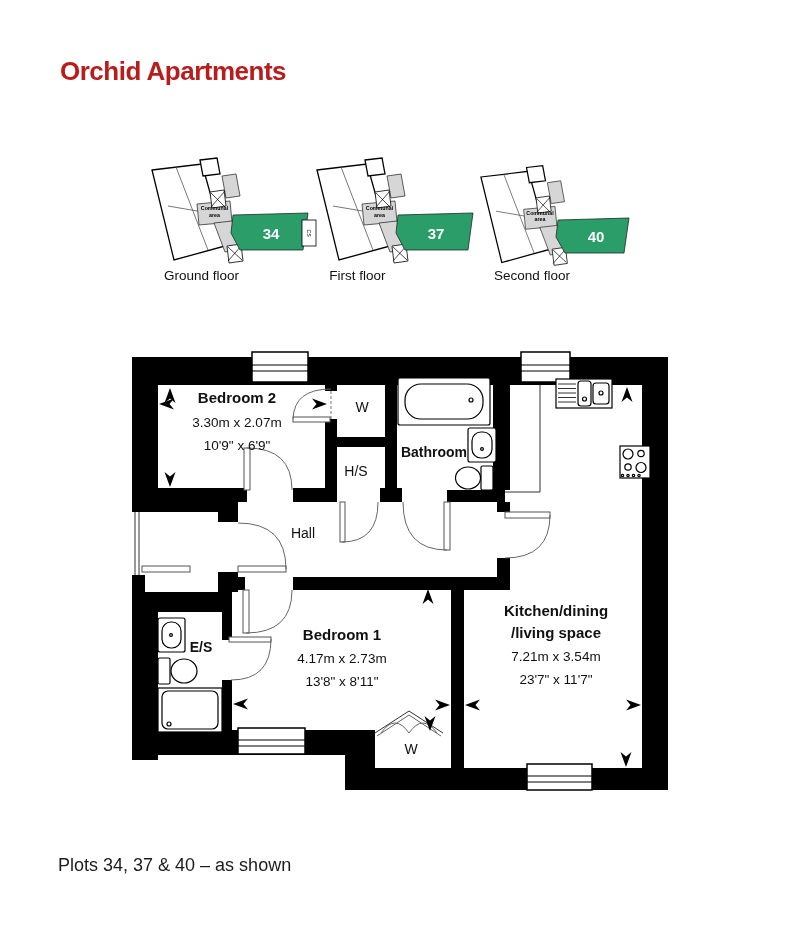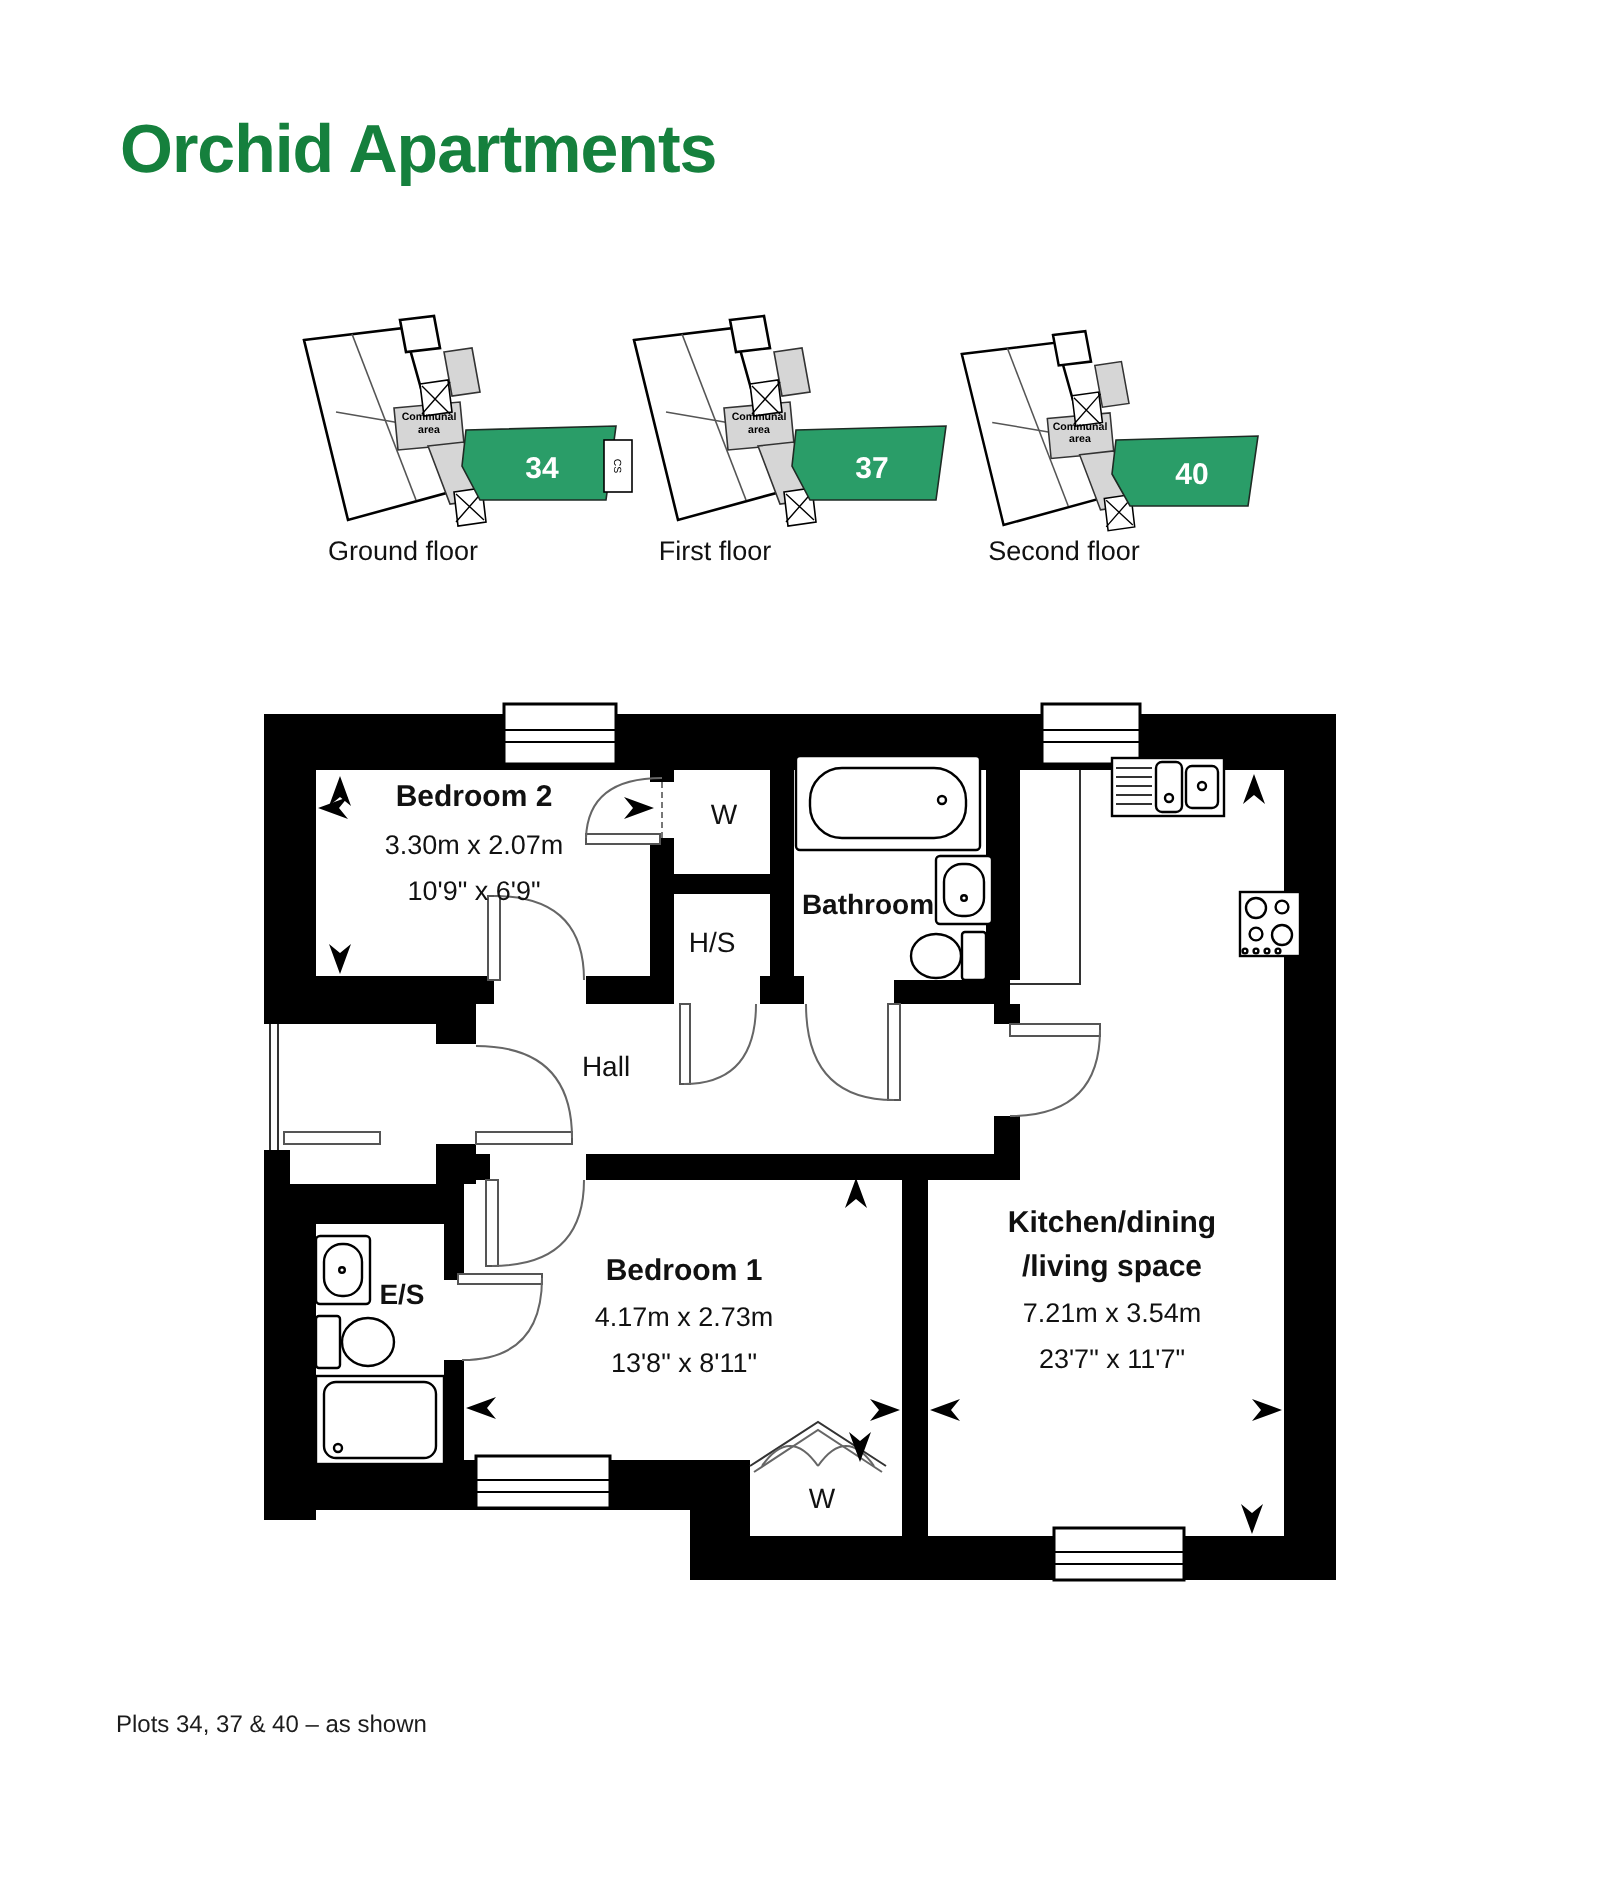--- a/index.html
+++ b/index.html
@@ -1,18 +1,18 @@
 <!DOCTYPE html>
 <html><head>
 <meta charset="utf-8">
 <style>
   html,body{margin:0;padding:0;background:#ffffff;}
   body{width:800px;height:950px;position:relative;font-family:"Liberation Sans",sans-serif;overflow:hidden;}
-  .page-title{position:absolute;left:60px;top:56px;font-size:34px;font-weight:bold;letter-spacing:-0.5px;color:#15803d;}
-  .caption{position:absolute;left:58px;top:855px;font-size:12px;color:#1c1c1c;}
+  .page-title{position:absolute;left:60px;top:56px;font-size:26px;font-weight:bold;letter-spacing:-0.5px;color:#b91c1c;}
+  .caption{position:absolute;left:58px;top:855px;font-size:18px;color:#1c1c1c;}
   svg{position:absolute;}
   #locators{left:130px;top:150px;}
   #plan{left:0px;top:340px;}
   
   .lout{fill:#ffffff;stroke:#000;stroke-width:1.3;}
   .lline{stroke:#555;stroke-width:0.8;fill:none;}
   .lgray{fill:#d6d6d6;stroke:#333;stroke-width:0.8;}
   .lgreen{stroke:#1e2b24;stroke-width:0.8;}
   .lstair{fill:#fff;stroke:#000;stroke-width:0.8;}
   .lx{stroke:#000;stroke-width:0.7;fill:none;}

